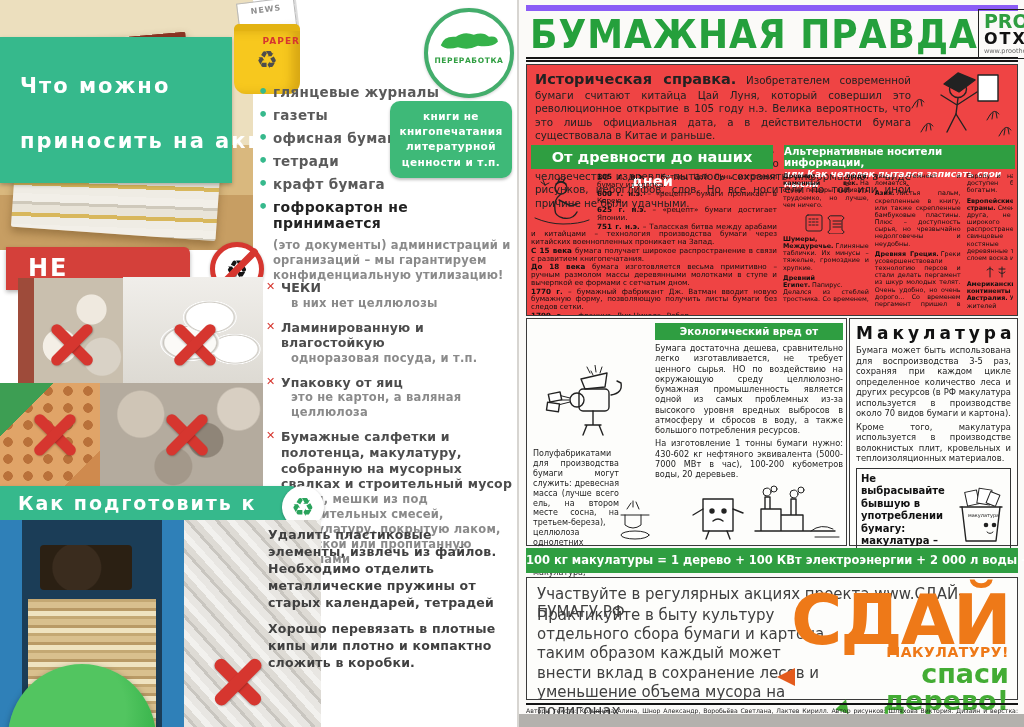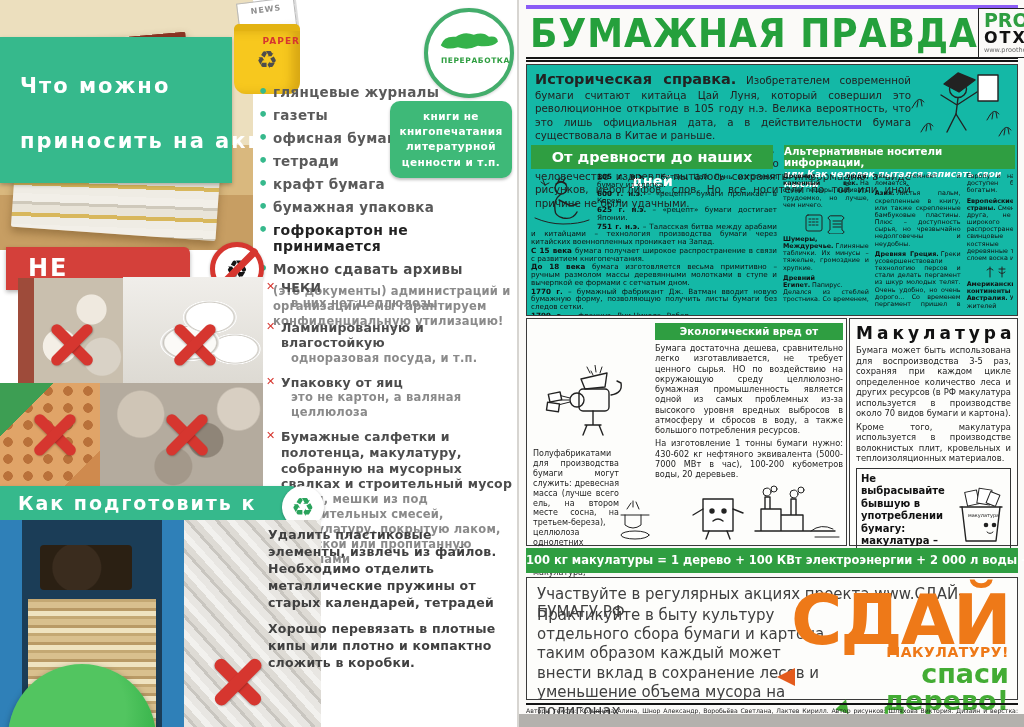--- a/index.html
+++ b/index.html
@@ -20,21 +20,21 @@
   .poster-title { padding:22px 0 0 20px; color:#fff; font-weight:bold; font-size:21px; letter-spacing:2px; line-height:2.6; white-space:nowrap; }
 
   .bin { position:absolute; left:228px; top:0; width:78px; height:97px; }
   .bin-news { position:absolute; left:10px; top:0; width:58px; height:36px; background:linear-gradient(#fff 0 60%,#eee); border:1px solid #b9b9b9; transform:rotate(-7deg); font-size:8px; font-weight:bold; color:#8f8f8f; text-align:center; padding-top:4px; letter-spacing:1px; box-shadow:2px 0 0 #ddd; }
   .bin-can { position:absolute; left:6px; top:24px; width:66px; height:70px; background:#f7c81e; border-radius:5px 5px 12px 12px; border-top:7px solid #e3b312; box-shadow:inset -8px 0 10px rgba(160,110,0,.35); text-align:center; }
   .bin-paper-label { display:block; margin-top:5px; color:#d6362f; font-weight:900; font-size:9px; letter-spacing:1px;text-align:right; }
   .bin-recycle { display:block; font-size:24px; line-height:1.2; color:#4d4d4d; }
 
   .stamp { position:absolute; left:424px; top:8px; width:90px; height:90px; border-radius:50%; background:#fff; border:4px solid #43ad6b; box-shadow:0 1px 3px rgba(0,0,0,.2); text-align:center; }
   .stamp svg { display:block; margin:12px auto 0; }
-  .stamp-label { font-size:7.5px; font-weight:bold; color:#2f9e41; letter-spacing:.6px; margin-top:-2px;text-align:right; }
+  .stamp-label { font-size:7.5px; font-weight:bold; color:#2f9e41; letter-spacing:.6px; margin-top:-2px; }
 
   .accept-col { position:absolute; left:258px; top:84px; width:254px; color:#5a5a5a; }
   .accept-item { font-size:13.5px; font-weight:bold; padding-left:15px; position:relative; margin-bottom:7px; letter-spacing:.3px; }
   .accept-item::before { content:"•"; position:absolute; left:0; top:-2px; color:#36b98c; font-size:16px; }
   .accept-strong { color:#222; font-size:14px; }
   .accept-strong2 { color:#4c4c4c; }
   .accept-note { font-size:11.5px; font-weight:bold; color:#8a8a8a; padding-left:15px; line-height:1.3; letter-spacing:.2px; }
   .books-badge { position:absolute; left:390px; top:101px; width:122px; padding:8px 6px; background:#3eb978; border-radius:10px; color:#fff; font-weight:bold; font-size:10.5px; text-align:center; line-height:1.45; letter-spacing:.4px; box-shadow:0 2px 3px rgba(0,0,0,.25); }
 
   .not-banner { position:absolute; left:6px; top:247px; width:184px; height:43px; background:#d4403a; border-radius:0 6px 6px 0; box-shadow:0 2px 4px rgba(0,0,0,.3); color:#fff; font-weight:bold; font-size:24px; letter-spacing:2px; line-height:43px; padding-left:22px; }
@@ -73,29 +73,29 @@
   .xmark::before { transform:translate(-50%,-50%) rotate(45deg); }
   .xmark::after  { transform:translate(-50%,-50%) rotate(-45deg); }
 
   .prep-col { position:absolute; left:268px; top:527px; width:244px; }
   .prep-step { font-size:12.5px; font-weight:bold; color:#404040; line-height:1.35; margin-bottom:10px; letter-spacing:.2px; }
 
   
   .page { position:relative; width:507px; height:727px; background:#fbfaf8; border-left:2px solid #d7d5d1; }
   .page-bottom { position:absolute; left:0; right:0; top:714px; height:13px; background:#b3b1ad; }
 
-  .masthead { position:absolute; left:7px; top:5px; width:492px; height:57px; border-top:4px solid #8b5cf6; border-bottom:5px double #141414; display:flex; align-items:center; }
+  .masthead { position:absolute; left:7px; top:5px; width:492px; height:57px; border-top:6px solid #8b5cf6; border-bottom:5px double #141414; display:flex; align-items:center; }
   .mast-title { flex:1; font-size:36px; font-weight:900; color:#25a03c; letter-spacing:1px; transform:scaleY(1.08); padding-left:4px; white-space:nowrap; }
   .logo-box { width:102px; border:1px solid #222; padding:2px 5px 3px; margin-right:2px; }
   .logo-row { display:flex; align-items:flex-start; }
   .logo-pro { font-size:19px; font-weight:900; color:#2f9e41; line-height:1; }
   .logo-othody { font-size:16px; font-weight:bold; color:#111; letter-spacing:2px; line-height:1.05; }
   .logo-site { font-size:6.5px; color:#666; }
 
-  .upper-box { position:absolute; left:7px; top:64px; width:492px; height:252px; border:1px solid #3a3a3a; background:#14b8a6; }
+  .upper-box { position:absolute; left:7px; top:64px; width:492px; height:252px; border:1px solid #3a3a3a; background:#ef4444; }
   .history { padding:5px 8px 0; font-size:10.3px; color:#222; line-height:1.3; text-align:justify; width:392px; }
   .history .h-title { font-size:14.5px; font-weight:bold; }
   .history p { margin-top:1px; }
   .boy-art { position:absolute; right:3px; top:2px; }
   .heads { position:absolute; left:4px; top:80px; right:2px; display:flex; gap:11px; }
   .head-green { background:#2f9e41; color:#fff; }
   .head-left { flex:0 0 242px; font-size:14.5px; font-weight:bold; text-align:center; line-height:24px; height:24px; }
   .head-right { flex:1; height:24px; text-align:left; padding-top:1px; }
   .head-right .l1 { font-size:10.3px; font-weight:bold; line-height:1.1; }
   .head-right .l2 { font-size:9.3px; font-weight:bold; font-style:italic; line-height:1.1; }
@@ -172,23 +172,21 @@
       </svg>
       <div class="stamp-label">ПЕРЕРАБОТКА</div>
     </div>
 
     <div class="accept-col">
       <div class="accept-item">глянцевые журналы</div>
       <div class="accept-item">газеты</div>
       <div class="accept-item">офисная бумага</div>
       <div class="accept-item">тетради</div>
       <div class="accept-item">крафт бумага</div>
-      <div class="accept-item">бумажная упаковка</div>
       <div class="accept-item accept-strong">гофрокартон  не принимается</div>
-      <div class="accept-item accept-strong2">Можно сдавать архивы</div>
       <div class="accept-note">(это документы) администраций и организаций – мы гарантируем конфиденциальную утилизацию!</div>
     </div>
     <div class="books-badge">книги не книгопечатания литературной ценности и т.п.</div>
 
     <div class="not-banner">НЕ приносить</div>
     <div class="noicon">
         <span>♻</span>
       </div>
 
     <div class="photo photo-crumple"></div>

